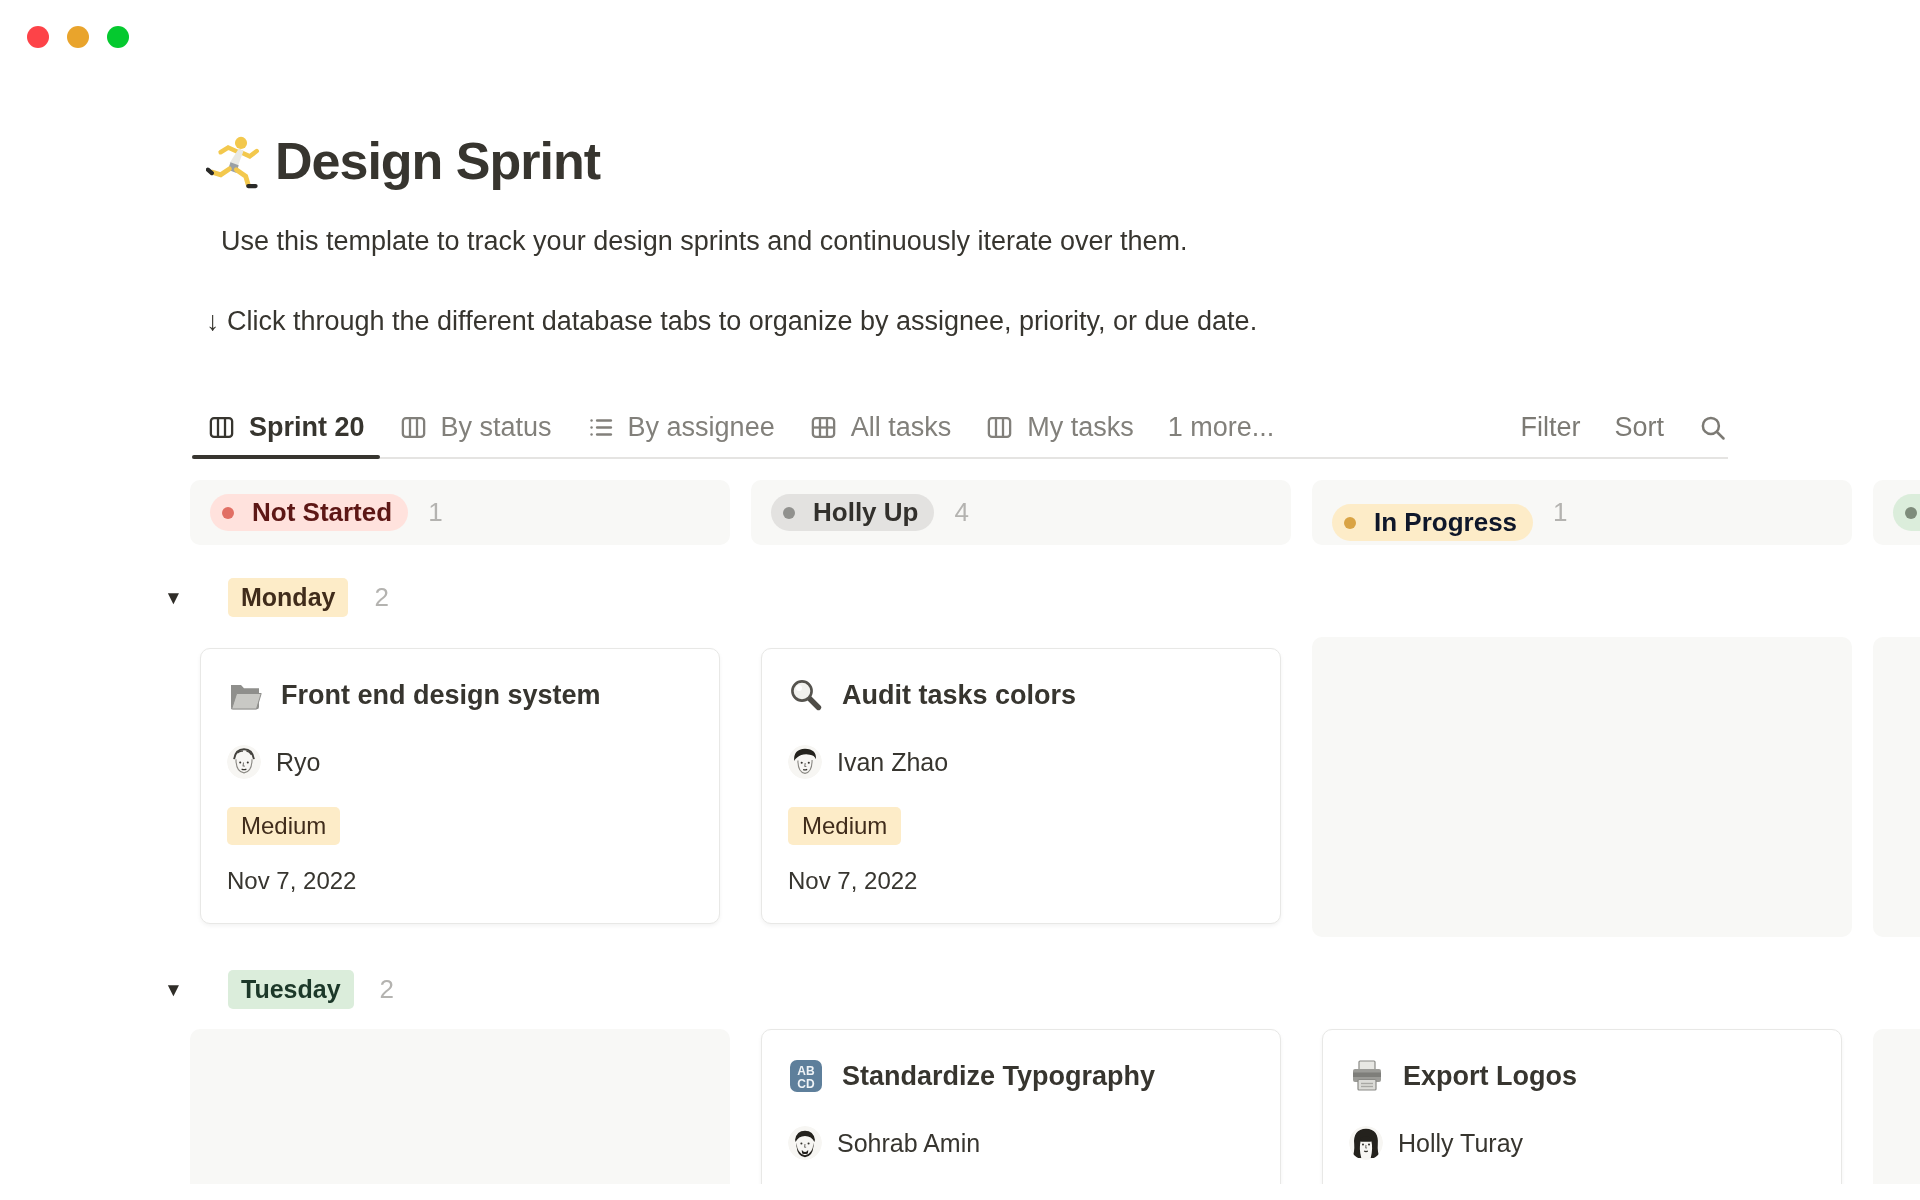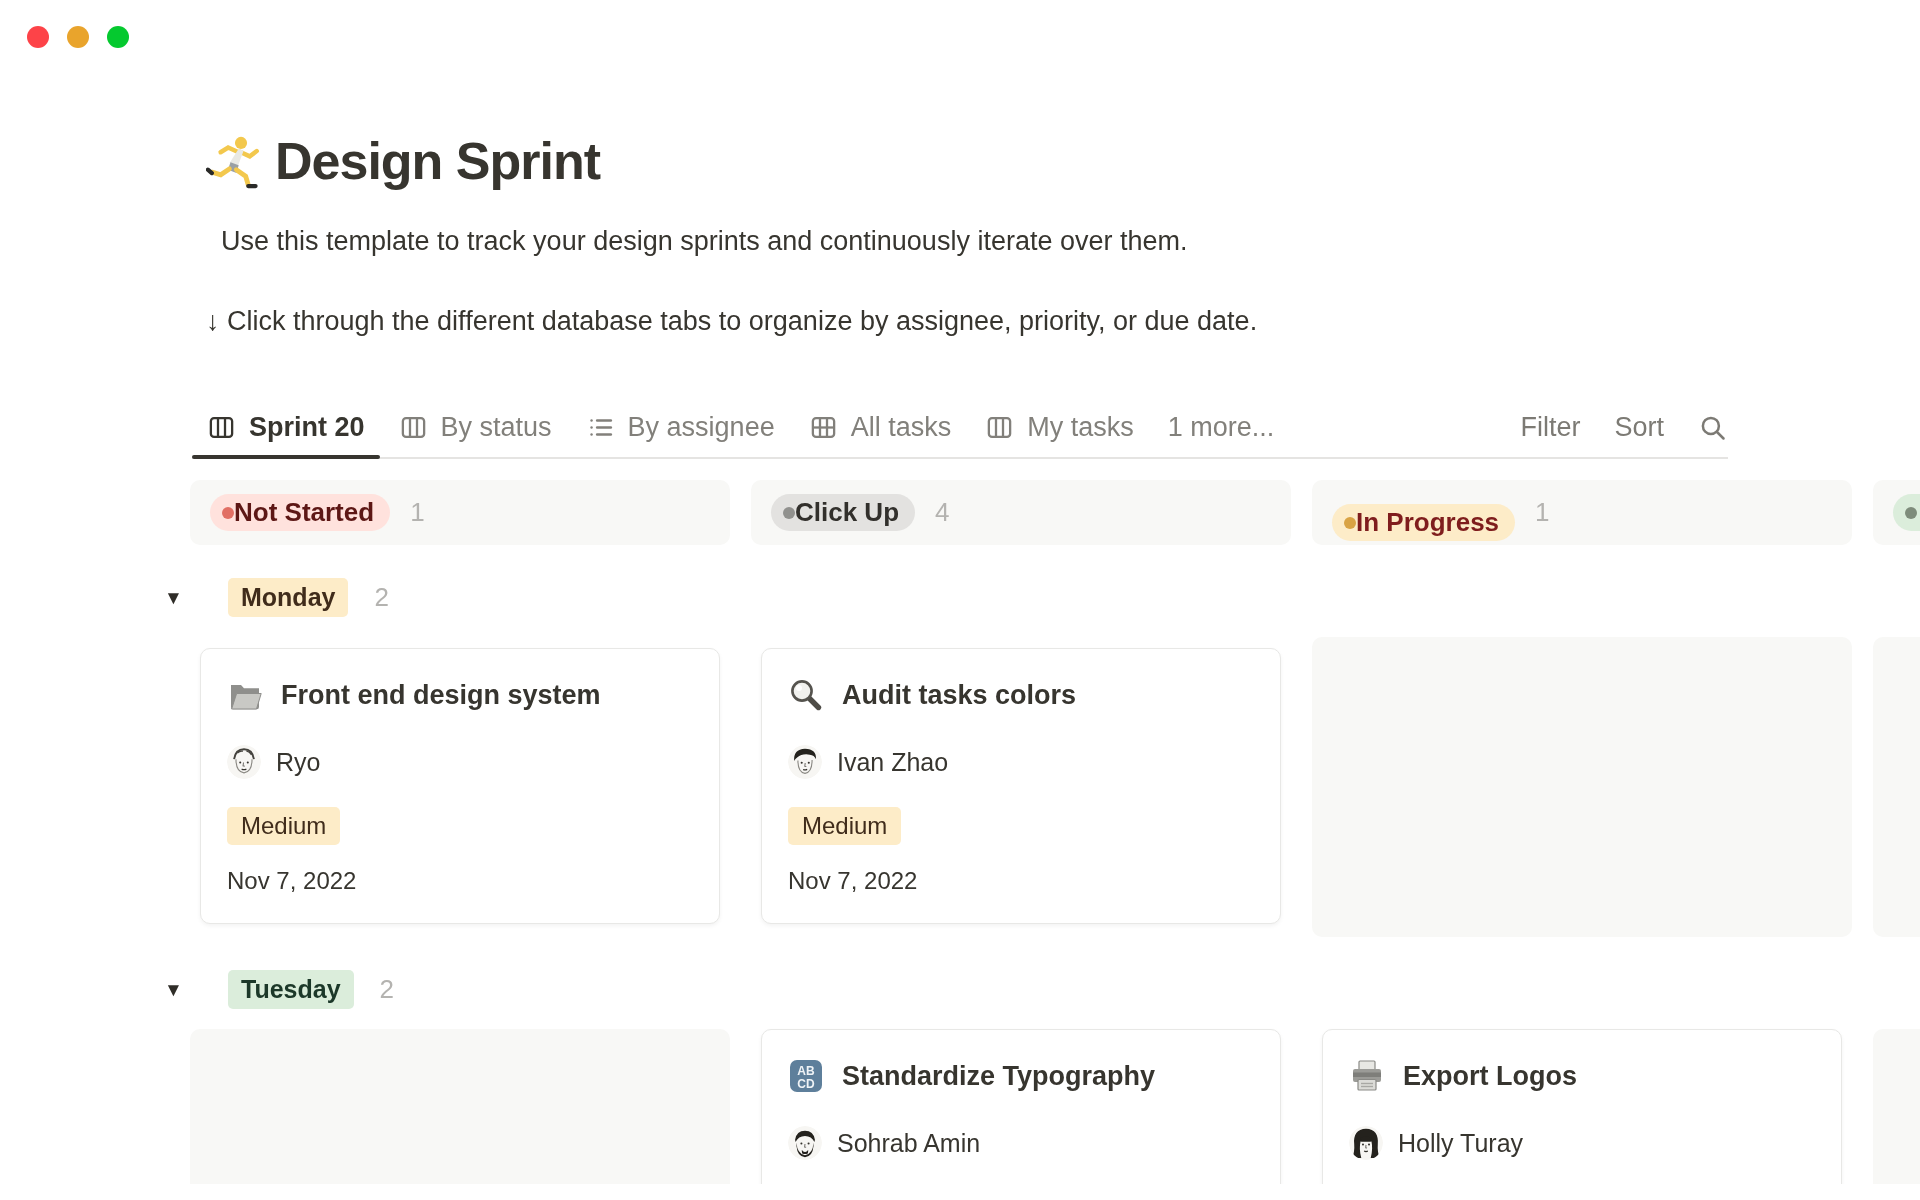--- a/index.html
+++ b/index.html
@@ -33,21 +33,21 @@
   .tool-btn{font-size:27px;color:#7C7A74;cursor:pointer;}
   .search-btn{display:flex;align-items:center;cursor:pointer;color:#7C7A74;}
   .search-btn svg{width:30px;height:30px;}
 
   
   .board-clip{position:absolute;left:0;top:480px;width:1920px;height:704px;overflow:hidden;}
   .board{margin-left:190px;width:2440px;}
   .brow{display:flex;gap:21px;}
   .bcol{width:540px;flex:0 0 540px;}
   .col-header{height:65px;background:#F8F8F6;border-radius:10px;display:flex;align-items:center;padding:0 0 0 20px;box-sizing:border-box;}
-  .status-pill{display:inline-flex;align-items:center;gap:0;height:37px;padding:0 16px 0 12px;border-radius:19px;
+  .status-pill{display:inline-flex;align-items:center;gap:18px;height:37px;padding:0 16px 0 12px;border-radius:19px;
                font-size:26px;font-weight:600;white-space:nowrap;}
   .status-dot{width:12px;height:12px;border-radius:50%;flex:0 0 12px;}
   .col-count{margin-left:20px;font-size:26px;color:#B4B3B0;}
 
   .group-title{display:flex;align-items:center;margin-left:-26px;margin-top:33px;height:39px;}
   .group-toggle{width:24px;font-size:19px;color:#2F2D28;cursor:pointer;line-height:39px;}
   .group-tag{margin-left:40px;padding:0 13px;border-radius:5px;font-size:25px;font-weight:700;line-height:39px;white-space:nowrap;}
   .group-count{margin-left:26px;font-size:26px;color:#B4B3B0;}
 
   .cards-row{margin-top:20px;}
@@ -182,28 +182,28 @@
                 <span class="status-dot" style="background: rgb(225, 111, 100);"></span>
                 <span>Not Started</span>
               </span>
               <span class="col-count">1</span>
             </div>
           </div>
           <div class="bcol">
             <div class="col-header">
               <span class="status-pill" style="background: rgb(227, 226, 224); color: rgb(50, 48, 44);">
                 <span class="status-dot" style="background: rgb(145, 145, 142);"></span>
-                <span>Click Up</span>
+                <span>Holly Up</span>
               </span>
               <span class="col-count">4</span>
             </div>
           </div>
           <div class="bcol">
             <div class="col-header">
-              <span class="status-pill" style="background: rgb(253, 236, 200); color: #7f1d1d; margin-top: 20px;">
+              <span class="status-pill" style="background: rgb(253, 236, 200); color: #0f172a; margin-top: 20px;">
                 <span class="status-dot" style="background: rgb(217, 163, 68);"></span>
                 <span>In Progress</span>
               </span>
               <span class="col-count">1</span>
             </div>
           </div>
           <div class="bcol">
             <div class="col-header">
               <span class="status-pill" style="background: rgb(219, 237, 219); color: rgb(28, 56, 41); min-width: 150px;">
                 <span class="status-dot" style="background: rgb(126, 140, 123);"></span>

